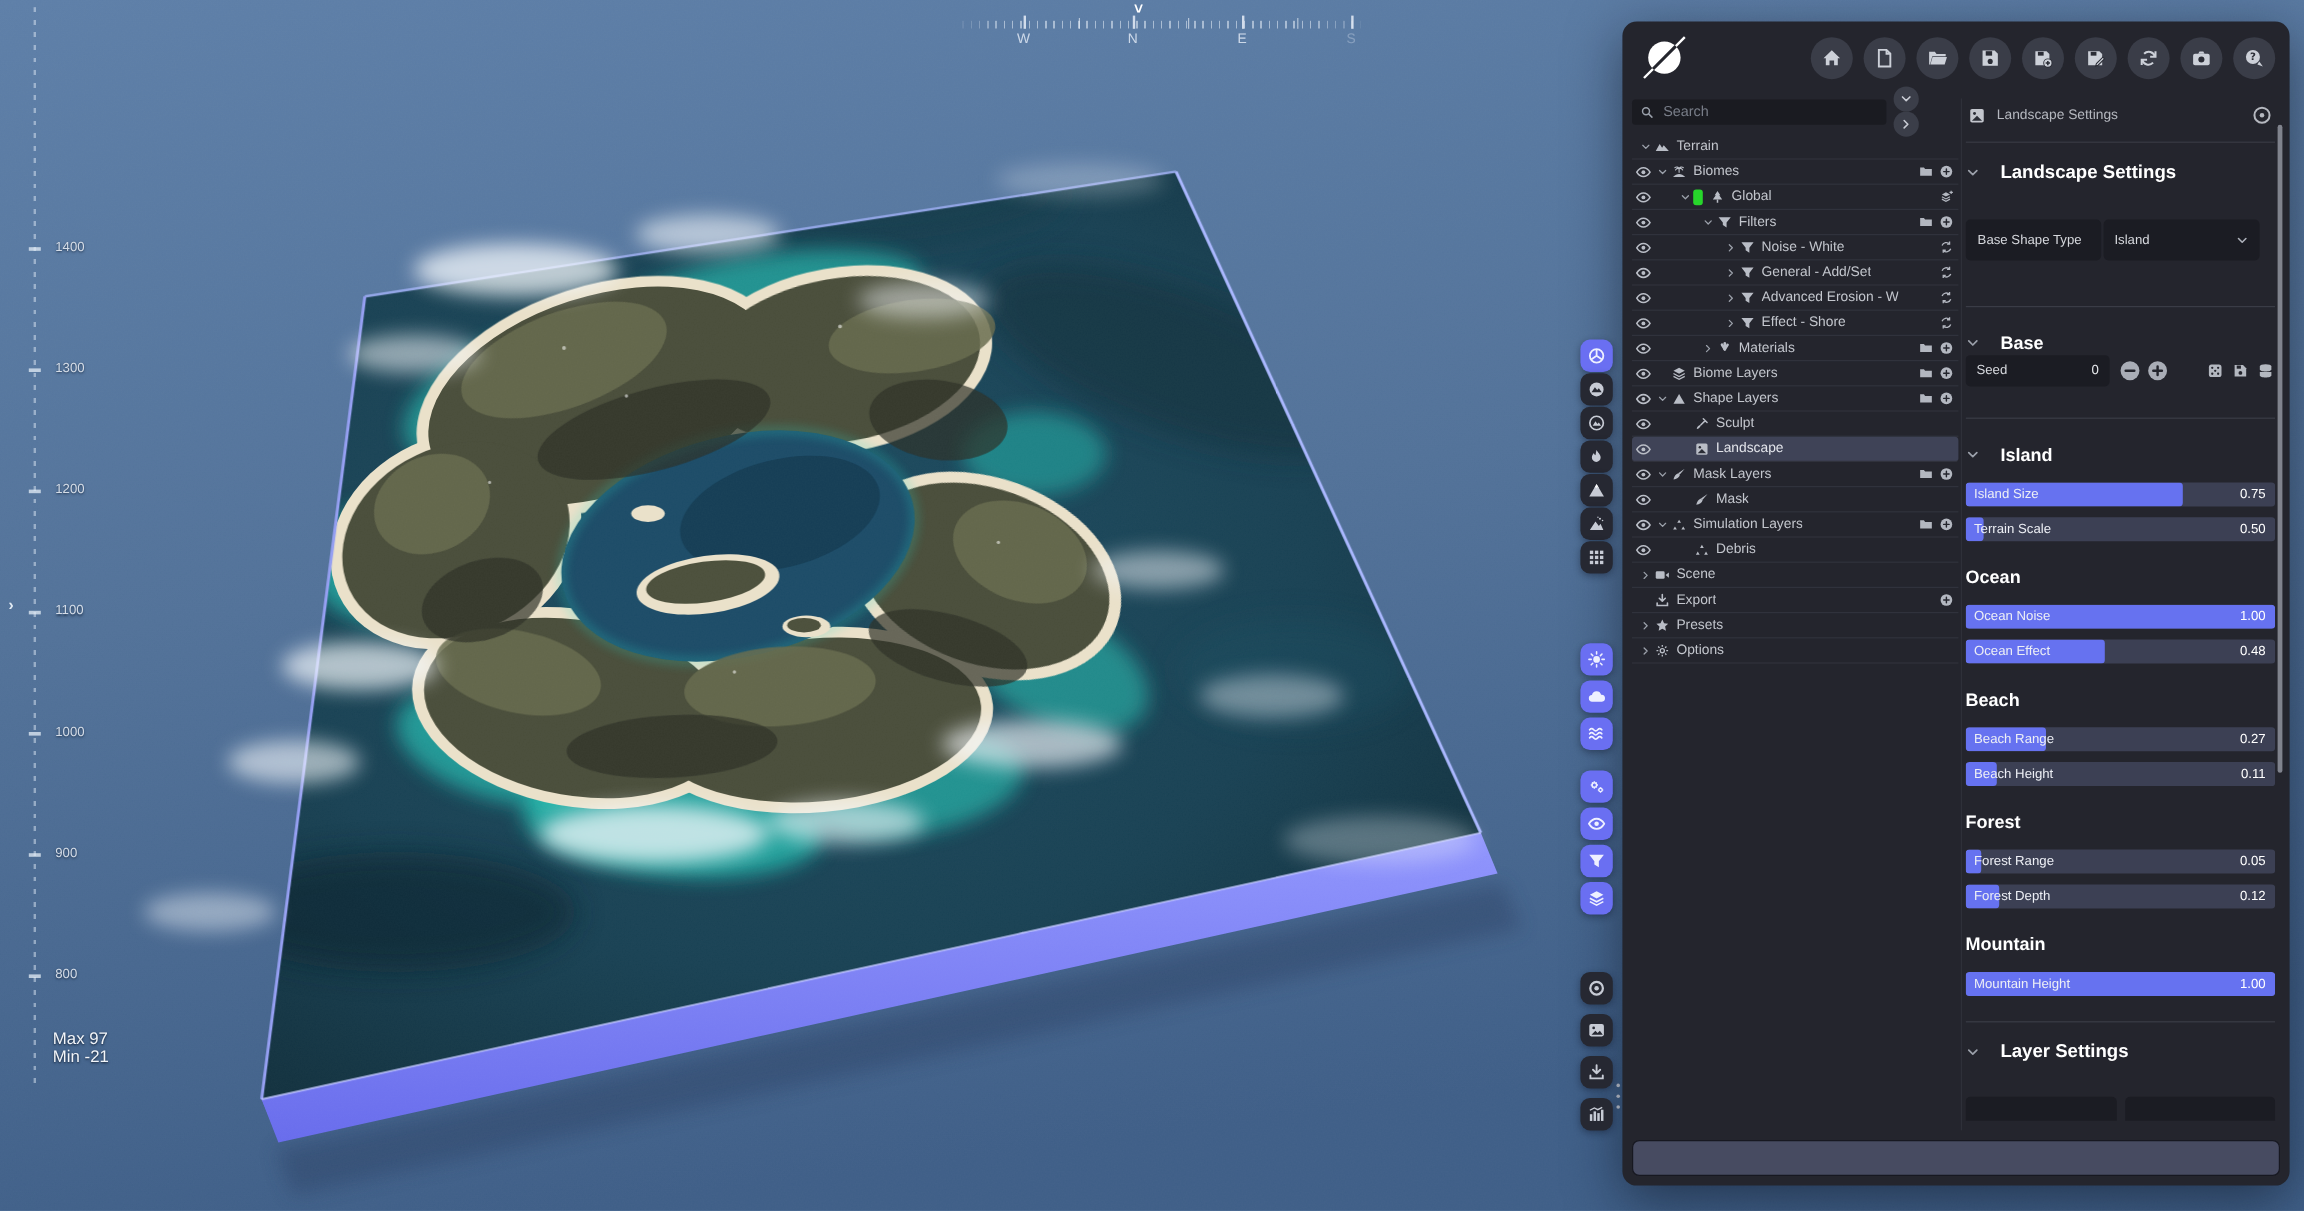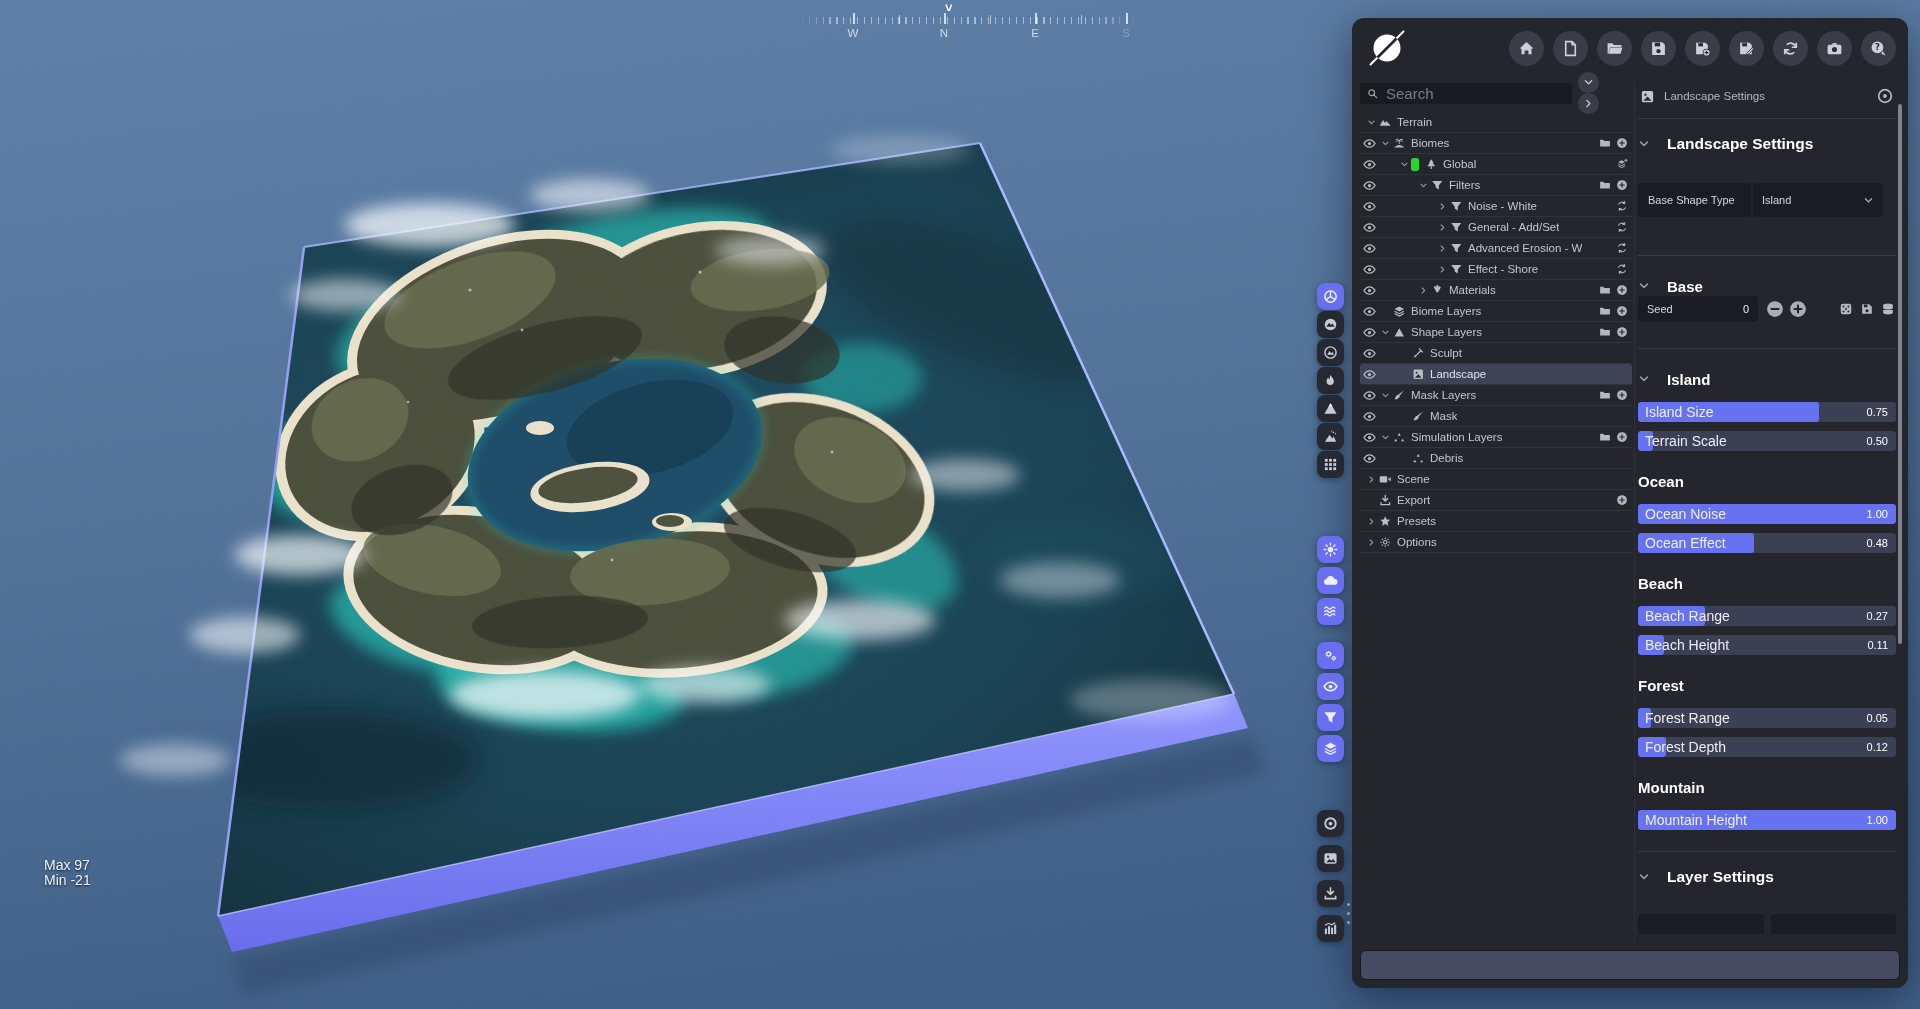--- a/index.html
+++ b/index.html
@@ -39,21 +39,21 @@
   .tb-btn{width:35px;height:35px;border-radius:50%;background:#3a3d48;color:#ccd0d8;
     display:flex;align-items:center;justify-content:center;cursor:pointer;}
   .tb-btn .ic{width:17px;height:17px;}
 
   
   .col-left{position:absolute;left:8px;top:64px;width:272px;height:880px;}
   .search-row{display:flex;align-items:center;height:22px;margin-bottom:8px;}
   .search-box{flex:0 0 198px;height:21px;background:#1a1b21;border-radius:3px;display:flex;
     align-items:center;padding:0 7px;color:#9aa0ab;}
   .search-box .ic{width:11px;height:11px;flex:0 0 11px;}
-  .search-box input{background:transparent;border:0;outline:0;color:#a9aeb8;font-size:15px;
+  .search-box input{background:transparent;border:0;outline:0;color:#a9aeb8;font-size:12px;
     margin-left:6px;width:150px;font-family:inherit;}
   .search-box input::placeholder{color:#787d88;}
   .circ-btn{width:21px;height:21px;border-radius:50%;background:#3b3e49;color:#c9ccd4;margin-left:6px;
     display:flex;align-items:center;justify-content:center;cursor:pointer;}
   .circ-btn .ic{width:11px;height:11px;}
   .tree-row{display:flex;align-items:center;height:20px;border-bottom:1px solid #30323c;
     color:#c3c6cd;font-size:11.5px;cursor:pointer;position:relative;}
   .tree-row.selected{background:#3f4357;border-radius:3px;color:#e2e4ea;}
   .t-eye{width:18px;flex:0 0 18px;display:flex;justify-content:center;color:#b9bdc6;}
   .t-eye .ic{width:13px;height:13px;}
@@ -90,21 +90,21 @@
   .s-seed-row{display:flex;align-items:center;height:26px;}
   .seed-box{width:120px;height:26px;display:flex;align-items:center;padding:0 9px;box-sizing:border-box;}
   .seed-box .val{margin-left:auto;color:#e8eaee;}
   .round-sm{width:18px;height:18px;border-radius:50%;color:#a9adb6;margin-left:8px;cursor:pointer;}
   .seed-icons{margin-left:auto;display:flex;gap:7px;color:#b4b8c0;padding-right:1px;}
   .seed-icons .ic{width:14px;height:14px;cursor:pointer;}
   .s-slider{position:relative;margin-top:13px;height:20px;background:#3c4054;border-radius:3px;
     overflow:hidden;cursor:ew-resize;}
   .s-slider + .s-slider{margin-top:9px;}
   .s-slider .fill{position:absolute;left:0;top:0;bottom:0;border-radius:3px;}
-  .s-slider .lbl{position:absolute;left:7px;top:0;line-height:20px;font-size:14px;color:#edeff5;}
+  .s-slider .lbl{position:absolute;left:7px;top:0;line-height:20px;font-size:11px;color:#edeff5;}
   .s-slider .val{position:absolute;right:8px;top:0;line-height:20px;font-size:11px;color:#fff;}
   .s-stub-row{margin-top:26px;display:flex;gap:7px;}
   .s-stub{flex:1;height:20px;background:#1b1c23;border-radius:4px 4px 0 0;}
   .scroll-thumb{position:absolute;left:546px;top:86px;width:4px;height:540px;background:#80838d;
     border-radius:2px;cursor:grab;}
   .bottom-bar{position:absolute;left:8px;right:8px;bottom:8px;height:28px;background:#474b61;
     border:1px solid #171821;border-radius:6px;}
 
   
   .sb-btn{position:absolute;left:1317px;width:27px;height:27px;border-radius:8px;background:#262832;
@@ -277,20 +277,40 @@
         <div class="c-mid" style="left: 285.5px;"></div>
       </div>
     <div id="compassLabels">
         <div class="c-label" style="left: 58px;">W</div>
         <div class="c-label" style="left: 149px;">N</div>
         <div class="c-label" style="left: 240px;">E</div>
         <div class="c-label s-fade" style="left: 331px;">S</div>
       </div>
   </div>
 
+  <div class="ruler">
+    <div class="r-line"></div>
+    <div id="rulerMarks">
+        <div class="r-major" style="top: 206px;"></div>
+        <div class="r-label" style="top: 200px;">1400</div>
+        <div class="r-major" style="top: 307px;"></div>
+        <div class="r-label" style="top: 301px;">1300</div>
+        <div class="r-major" style="top: 408px;"></div>
+        <div class="r-label" style="top: 402px;">1200</div>
+        <div class="r-major" style="top: 509px;"></div>
+        <div class="r-label" style="top: 503px;">1100</div>
+        <div class="r-major" style="top: 610px;"></div>
+        <div class="r-label" style="top: 604px;">1000</div>
+        <div class="r-major" style="top: 711px;"></div>
+        <div class="r-label" style="top: 705px;">900</div>
+        <div class="r-major" style="top: 812px;"></div>
+        <div class="r-label" style="top: 806px;">800</div>
+      </div>
+    <span class="r-arrow">›</span>
+  </div>
 
   <div class="minmax">
     <div>Max 97</div>
     <div>Min -21</div>
   </div>
 </div>
 
 <div class="panel">
   <div class="panel-top">
     <div class="logo">

